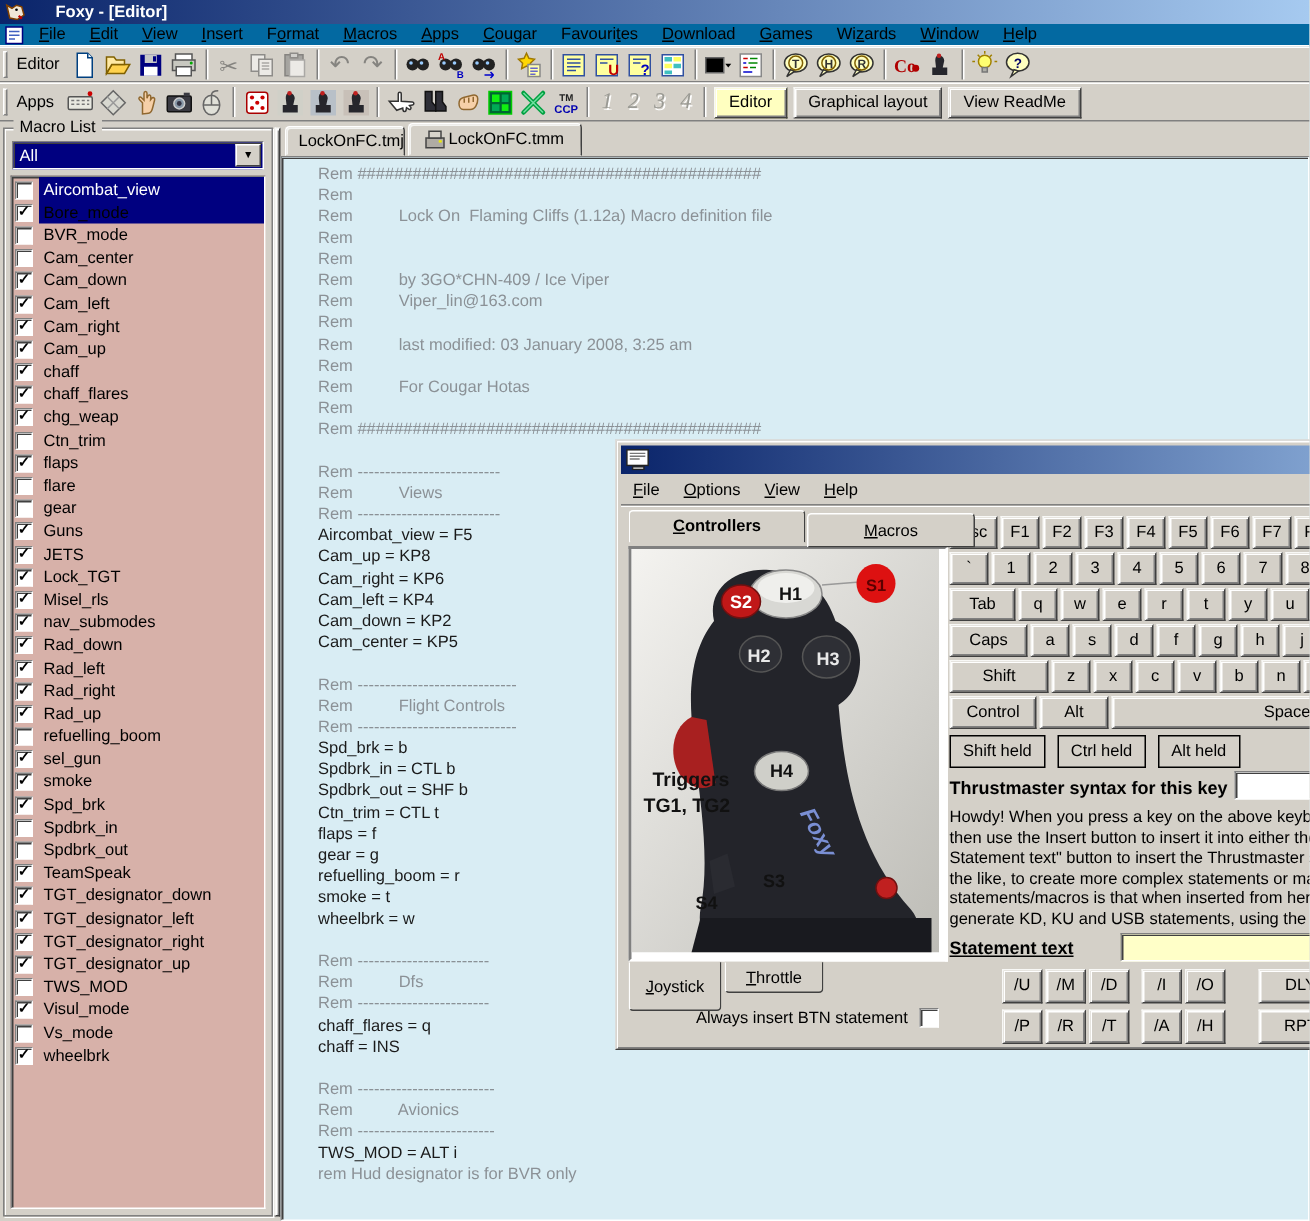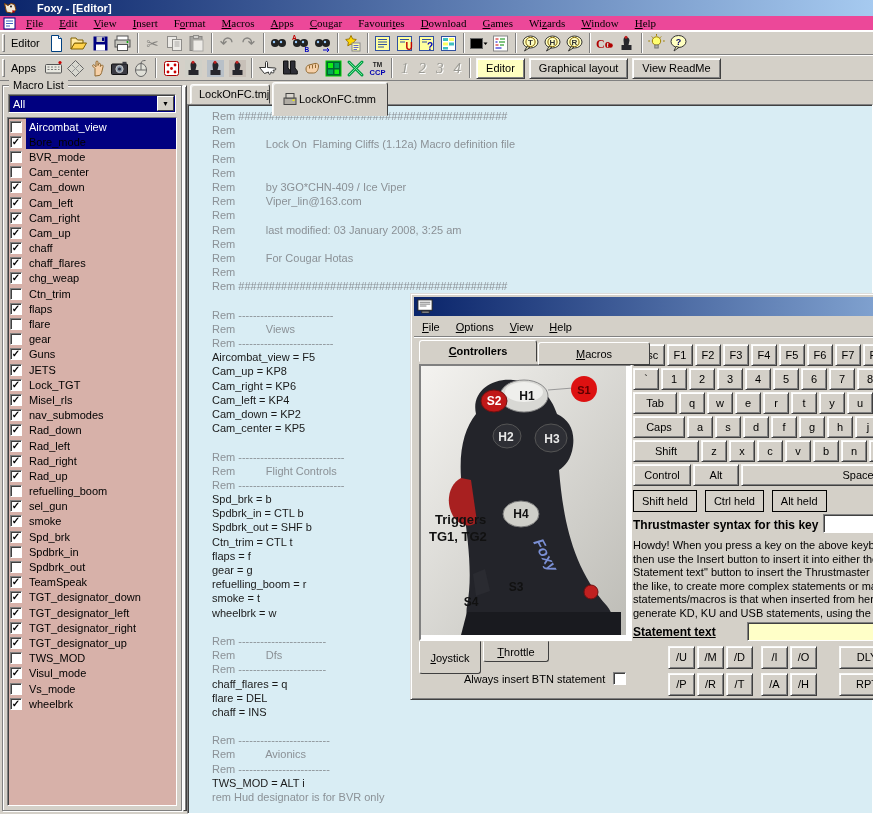--- a/index.html
+++ b/index.html
@@ -5,21 +5,21 @@
   * { margin:0; padding:0; box-sizing:border-box; }
   html,body { width:873px; height:814px; overflow:hidden; }
   body { position:relative; background:#d4d0c8; font-family:"Liberation Sans",sans-serif; font-size:11px; color:#000; }
 
   
   .raised { border:1px solid; border-color:#f8f8f6 #404040 #404040 #f8f8f6; box-shadow:inset 1px 1px 0 #fff, inset -1px -1px 0 #808080; background:#d4d0c8; }
 
   
   .titlebar { position:absolute; left:0; top:0; width:873px; height:16px; background:linear-gradient(90deg,#0a246a,#a6caf0); display:flex; align-items:center; padding-left:2px; }
   .titlebar .ttext { color:#fff; font-weight:bold; font-size:11px; margin-left:19px; }
-  .menubar { position:absolute; left:0; top:16px; width:873px; height:15px; background:#ec4899; display:flex; align-items:center; border-bottom:1px solid #fff;font-family:Liberation Serif, serif; }
+  .menubar { position:absolute; left:0; top:16px; width:873px; height:15px; background:#0369a1; display:flex; align-items:center; border-bottom:1px solid #fff; }
   .menu-item { padding:1px 8px; cursor:default; }
   .menu-item u { text-decoration:underline; }
   .toolbar { position:absolute; left:0; width:873px; background:#d4d0c8; display:flex; align-items:center; border-top:1px solid #fff; border-bottom:1px solid #808080; }
   #toolbar1 { top:31px; height:24px; }
   #toolbar2 { top:55px; height:26px; }
   .grip { width:3px; height:18px; border:1px solid; border-color:#fff #808080 #808080 #fff; margin:0 4px 0 2px; }
   .tblabel { margin:0 6px 0 2px; }
   .tbicon { width:22px; height:21px; display:inline-flex; align-items:center; justify-content:center; flex:0 0 auto; }
   .tbicon.dim { filter:grayscale(1) opacity(.55); }
   .tbsep { width:2px; height:20px; border-left:1px solid #808080; border-right:1px solid #fff; margin:0 3px; }
@@ -36,21 +36,21 @@
   .mlist { position:absolute; left:4px; top:31px; right:4px; bottom:4px; background:#d7b1a9; border:1px solid; border-color:#808080 #fff #fff #808080; box-shadow:inset 1px 1px 0 #404040; overflow:hidden; padding:1px 0 0 2px; }
   .mrow { height:15.2px; display:flex; align-items:center; }
   .mcb { width:12px; height:12px; background:#fff; border:1px solid; border-color:#808080 #fff #fff #808080; box-shadow:inset 1px 1px 0 #404040; font-size:10px; line-height:10px; text-align:center; font-weight:bold; flex:0 0 auto; }
   .mlabel { margin-left:4px; padding:16px 3px; white-space:nowrap; flex:1; }
   .mrow.sel .mlabel { background:#000080; color:#fff; }
 
   
   .editor { position:absolute; left:187px; top:81px; right:0; bottom:0; }
   .etabs { position:absolute; left:0; top:0; right:0; height:23px; }
   .etab { position:absolute; height:20px; top:3px; background:#d4d0c8; border:1px solid; border-color:#fff #404040 transparent #fff; box-shadow:inset 1px 1px 0 #f4f4f2; border-radius:3px 3px 0 0; display:flex; align-items:center; padding:0 8px; }
-  .etab.active { top:1px; height:34px; z-index:2; }
+  .etab.active { top:1px; height:22px; z-index:2; }
   .code { position:absolute; left:0; top:23px; right:0; bottom:0; background:#d9edf4; border:1px solid; border-color:#808080 #fff #fff #808080; box-shadow:inset 1px 1px 0 #404040; padding:4px 0 0 24px; overflow:hidden; }
   .cline { white-space:pre; line-height:14.2px; height:14.2px; font-size:11px; }
   .cline.g { color:#8b9196; }
   .cline.k { color:#1a1a1a; }
 
   
   .dialog { position:absolute; left:410px; top:293px; width:620px; height:407px; background:#d4d0c8; border:1px solid; border-color:#dcdcda #404040 #404040 #dcdcda; box-shadow:inset 1px 1px 0 #fff, inset -1px -1px 0 #808080; }
   .dtitle { position:absolute; left:3px; top:3px; right:3px; height:19px; background:linear-gradient(90deg,#0a246a,#a6caf0); display:flex; align-items:center; padding-left:2px; }
   .dtitle .ttext { color:#fff; font-weight:bold; font-size:12px; margin-left:4px; white-space:nowrap; }
   .dmenu { position:absolute; left:3px; top:23px; right:3px; height:20px; display:flex; align-items:center; border-bottom:1px solid #808080; box-shadow:0 1px 0 #fff; }
@@ -652,21 +652,20 @@
       <div class="cline k">flaps = f</div>
       <div class="cline k">gear = g</div>
       <div class="cline k">refuelling_boom = r</div>
       <div class="cline k">smoke = t</div>
       <div class="cline k">wheelbrk = w</div>
       <div class="cline "></div>
       <div class="cline g">Rem ------------------------</div>
       <div class="cline g">Rem          Dfs</div>
       <div class="cline g">Rem ------------------------</div>
       <div class="cline k">chaff_flares = q</div>
-      <div class="cline k">flare = DEL</div>
       <div class="cline k">chaff = INS</div>
       <div class="cline "></div>
       <div class="cline g">Rem -------------------------</div>
       <div class="cline g">Rem          Avionics</div>
       <div class="cline g">Rem -------------------------</div>
       <div class="cline k">TWS_MOD = ALT i</div>
       <div class="cline g">rem Hud designator is for BVR only</div>
     </div>
 </div>
 

